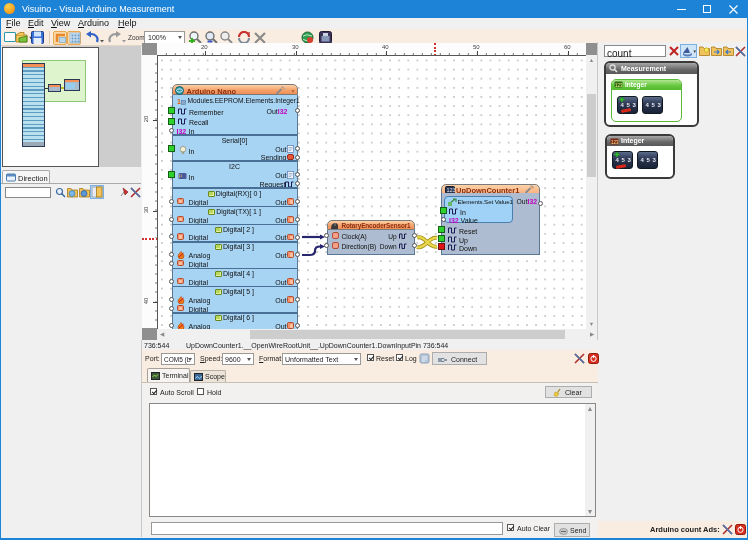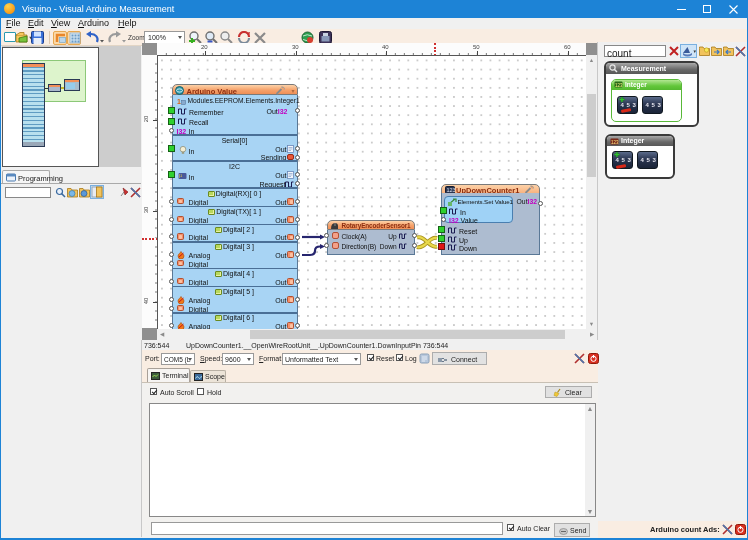--- a/index.html
+++ b/index.html
@@ -204,21 +204,21 @@
       <div style="position:absolute;left:1px;top:3px;width:9px;height:6px;background:#96ccec;"></div>
     </div>
   </div>
 
   <div class="abs" style="left:0px;top:121px;width:140px;height:16px;background:#f0f0f0;"></div>
   <div class="abs" style="left:1px;top:124px;width:48px;height:14px;background:#f6f6f6;border:1px solid #aaa;border-bottom:none;border-radius:2px 2px 0 0;">
     <svg width="10" height="9" style="position:absolute;left:3px;top:2px;">
         <rect x="0.5" y="1" width="9" height="7" rx="1" fill="#ecf2fa" stroke="#4a7ab0"></rect>
         <rect x="0.5" y="1" width="9" height="2.5" fill="#5a8ac0"></rect>
       </svg>
-    <span style="position:absolute;left:15px;top:2.5px;font-size:7.5px;color:#222;">Programming</span>
+    <span style="position:absolute;left:15px;top:2.5px;font-size:7.5px;color:#222;">Direction</span>
   </div>
 
   <div class="abs" style="left:0px;top:137px;width:140px;height:18px;background:#f0f0f0;border-top:1px solid #aaa;">
     <div style="position:absolute;left:4px;top:3px;width:46px;height:11px;background:#fff;border:1px solid #888;"></div>
     <svg style="position:absolute;left:54px;top:3px;" width="11" height="11">
         <circle cx="4.5" cy="4.5" r="3" fill="#e8f0fa" stroke="#3a6aa0" stroke-width="1.2"></circle>
         <path d="M6.5,6.5 L10,10" stroke="#3a6aa0" stroke-width="1.6"></path>
       </svg>
     <svg style="position:absolute;left:66px;top:3px;" width="11" height="11">
         <path d="M0.5,3 L0.5,10 L10.5,10 L10.5,3 L5,3 L4,1.5 L0.5,1.5 Z" fill="#f2c35c" stroke="#a87818" stroke-width="0.8"></path>
@@ -283,21 +283,21 @@
 <div class="abs" id="rulercorner2"></div>
 <div class="abs" id="rulercorner3"></div>
 <div class="abs" id="canvas">
 
 <div class="blk" style="left:13.5px;top:28px;width:126px;height:246px;">
   <div class="blkhdr">
     <svg width="9" height="9" style="position:absolute;left:2.5px;top:1px;">
           <circle cx="4.5" cy="4.5" r="4" fill="#2e9aaa" stroke="#18606a"></circle>
           <ellipse cx="4.5" cy="4.5" rx="3" ry="1.6" fill="none" stroke="#e0f4f8" stroke-width="0.9"></ellipse>
         </svg>
-    <span class="t">Arduino Value</span>
+    <span class="t">Arduino Nano</span>
     <svg width="12" height="9" style="position:absolute;right:10px;top:1px;">
           <path d="M1.5,8 L6.5,3" stroke="#8a8a8a" stroke-width="1.8"></path>
           <path d="M6,0.8 A2.6,2.6 0 0 1 9.8,3.6 L8,3.2 L7,2.2 Z" fill="#9a9a9a"></path>
           <circle cx="8" cy="2.4" r="1" fill="#f5a26b"></circle>
         </svg>
     <span style="position:absolute;right:2px;top:2px;font-size:6px;color:#b06a40;">▾</span>
   </div>
   <div class="blkbody" style="top:10.5px; height:235.5px; background:#a8d4f4;">
     <div class="row" style="top:2px;left:4px;">
       <svg width="9" height="8">

